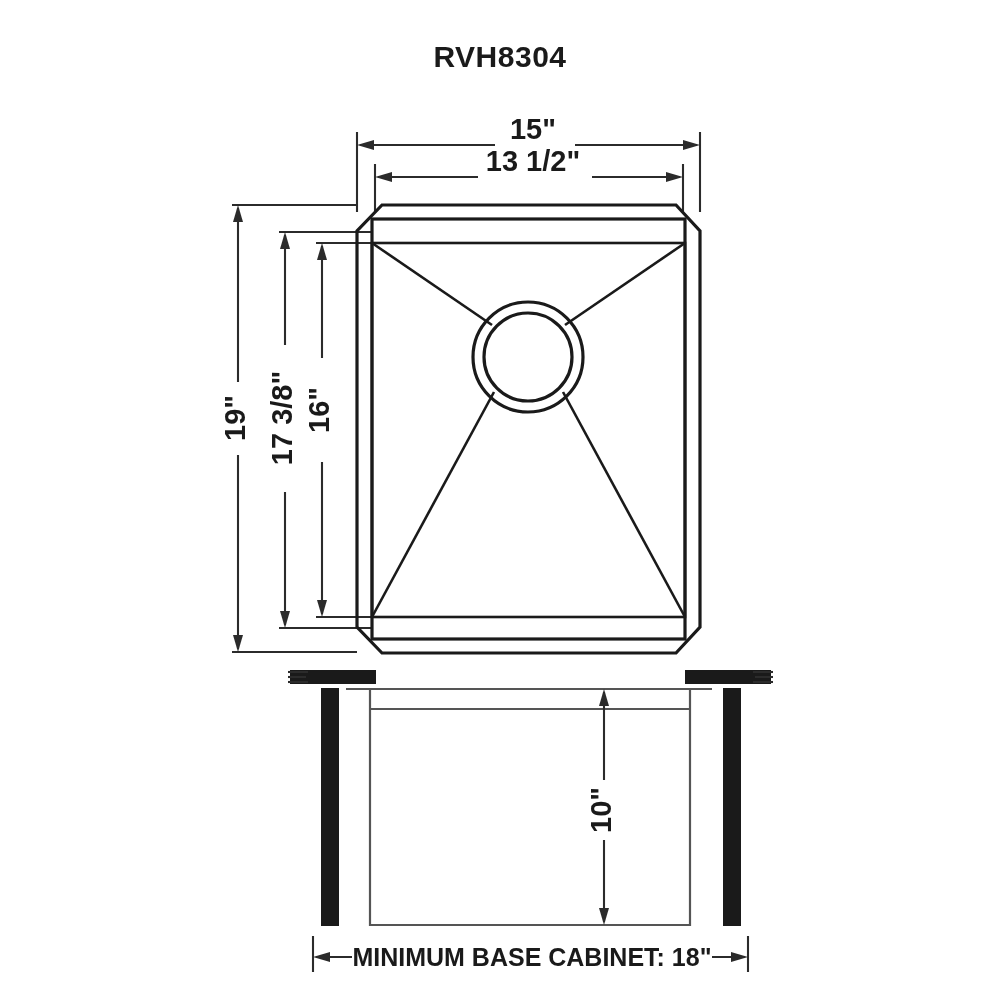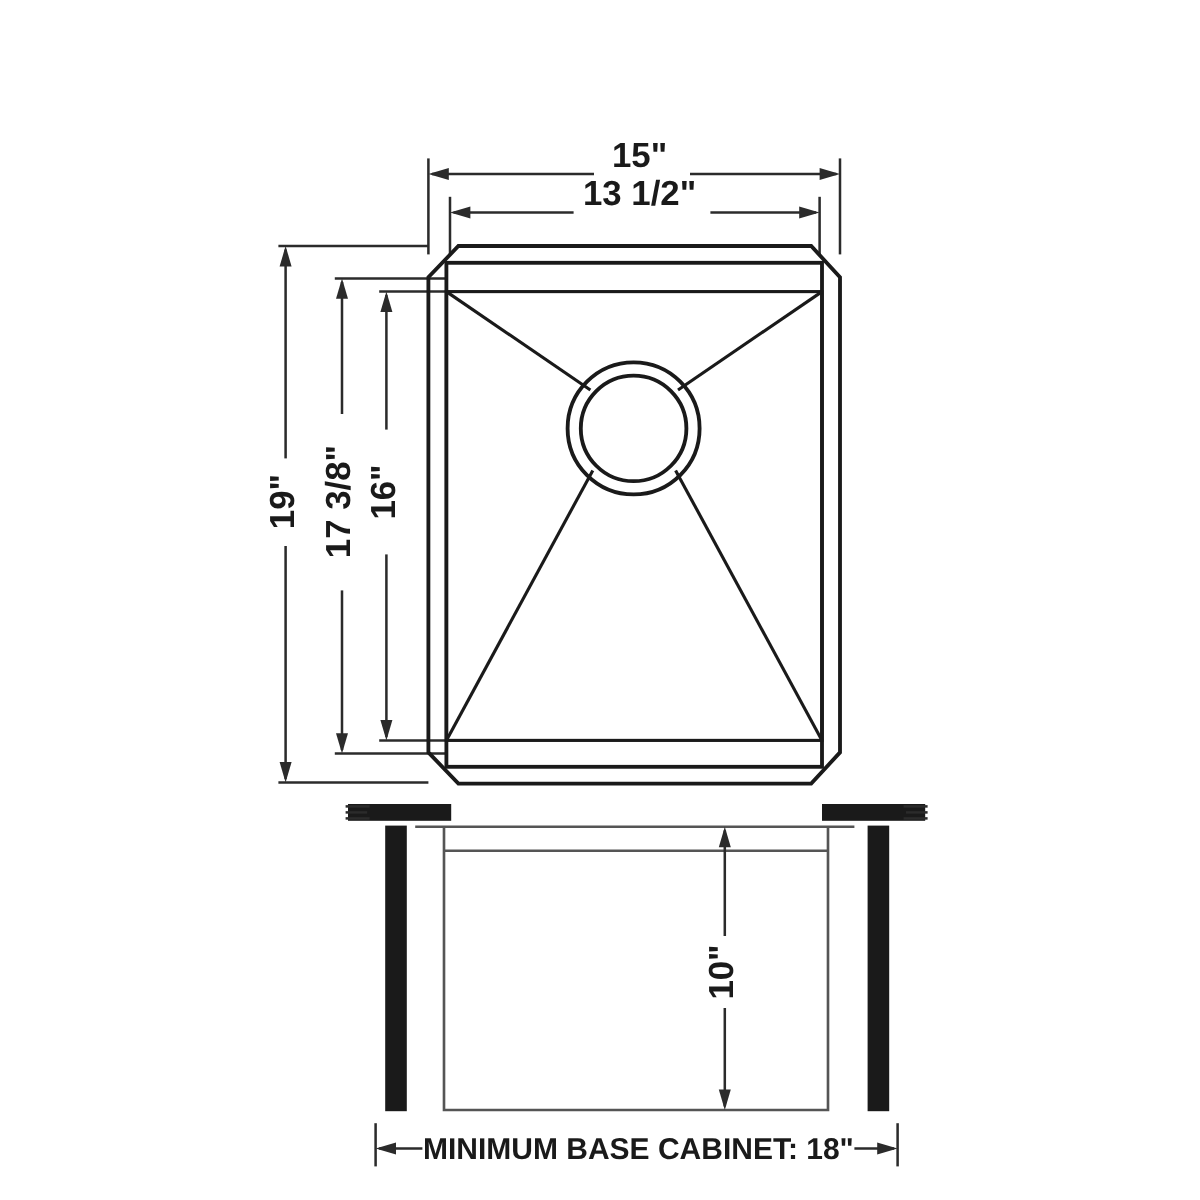--- a/index.html
+++ b/index.html
@@ -78,20 +78,21 @@
   .wall {
     fill: #1a1a1a;
     stroke: none;
   }
 </style>
 </head>
 <body>
 
 <div id="page">
 
+  <div id="title">RVH8304</div>
 
   <svg id="drawing" width="1000" height="1000" viewBox="0 0 1000 1000">
 
     <g>
       <line class="extline" x1="357" y1="132" x2="357" y2="212"></line>
       <line class="extline" x1="700" y1="132" x2="700" y2="212"></line>
 
       <line class="dimline" x1="360" y1="145" x2="495" y2="145"></line>
       <line class="dimline" x1="575" y1="145" x2="697" y2="145"></line>
 

